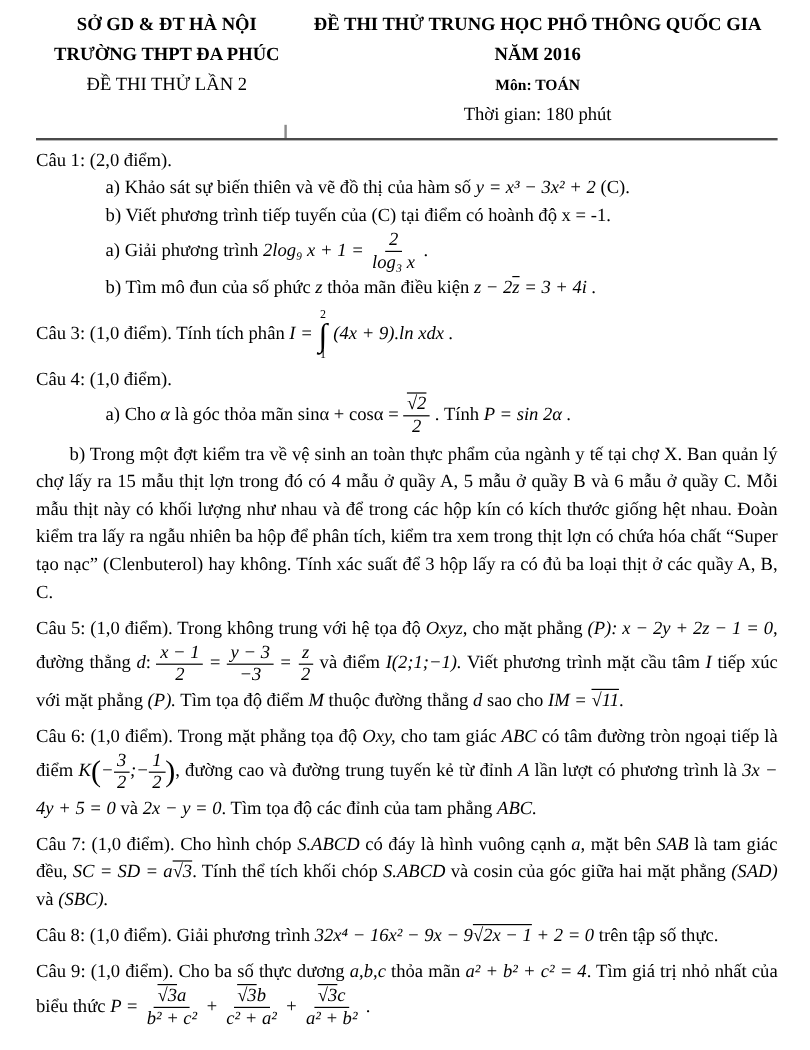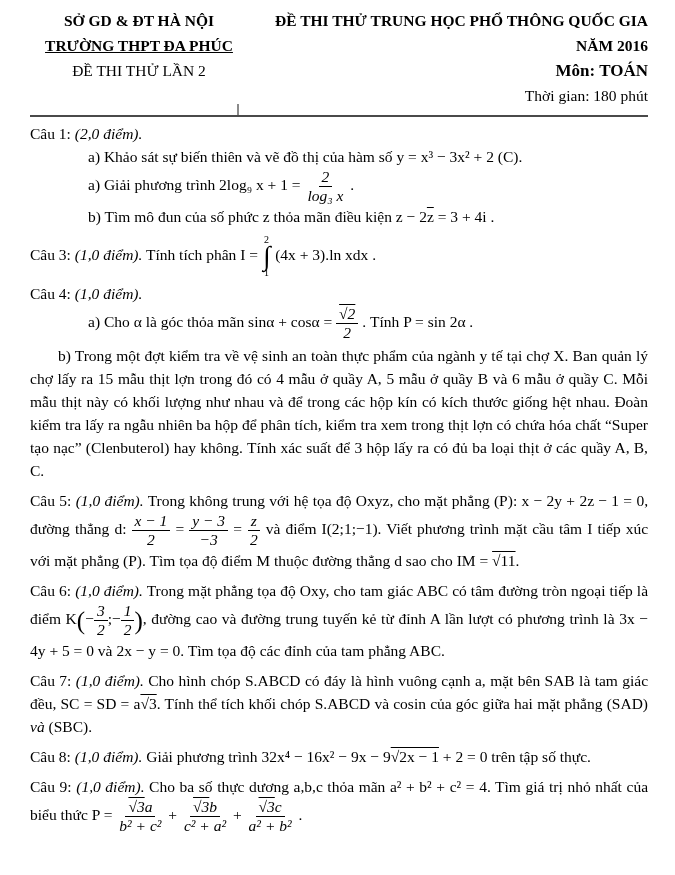--- a/index.html
+++ b/index.html
@@ -4,33 +4,33 @@
 <style>
   *{margin:0;padding:0;box-sizing:border-box}
   html,body{background:#fff}
   body{width:675px;height:875px;color:#000;
        font-family:"Liberation Serif","DejaVu Serif",serif;font-size:15.5px}
   .page{width:675px;height:875px;padding:8px 27px 0 30px;overflow:hidden;background:#fff}
 
   
   .header{display:flex;position:relative;padding-bottom:7px;border-bottom:2px solid #4a4a4a}
   .h-left{width:218px;text-align:center}
-  .h-right{flex:1;text-align:right}
+  .h-right{flex:1;text-align:center}
   .h-left div,.h-right div{line-height:25px}
   .hb{font-weight:bold}
-  .hu{text-decoration:underline}
-  .h-mon{font-size:17px}
+  .hu{}
+  .h-mon{font-size:13px}
   .h-time{}
   .vtick{position:absolute;left:207px;bottom:0;height:11px;border-left:2px solid #8a8a8a}
 
   
   p{line-height:23px;text-align:justify}
   .b{font-weight:normal}
-  .i{font-style:italic}
-  .m{}
+  .i{}
+  .m{font-style:italic}
   .qh{margin-top:5px}
   .item{padding-left:58px;text-align:left}
   .para{text-indent:28px;margin-top:2px}
   .qp{margin-top:7px}
 
   
   .frac{display:inline-flex;flex-direction:column;align-items:center;vertical-align:middle;
         font-style:italic;line-height:18px;text-align:center}
   .fn{border-bottom:1px solid #000;padding:0 3px;display:inline-block}
   .fd{padding:0 3px}
@@ -65,20 +65,24 @@
     <p class="qh">
       <span class="b">Câu 1:</span>
       <span class="i">(2,0 điểm).</span>
     </p>
     <p class="item">
       <span>a)</span>
       <span>Khảo sát sự biến thiên và vẽ đồ thị của hàm số</span>
       <span class="m">y = x³ − 3x² + 2</span>
       <span>(C).</span>
     </p>
+    <p class="item">
+      <span>b)</span>
+      <span>Viết phương trình tiếp tuyến của (C) tại điểm có hoành độ x = -1.</span>
+    </p>
   </div>
 
   <div>
     <p class="item">
       <span>a)</span>
       <span>Giải phương trình</span>
       <span class="m">2log₉ x + 1 =</span>
       <span class="frac">
           <span class="fn">2</span>
           <span class="fd">log₃ x</span>
@@ -98,21 +102,21 @@
   <p class="qp">
     <span class="b">Câu 3:</span>
     <span class="i">(1,0 điểm).</span>
     <span>Tính tích phân</span>
     <span class="m">I =</span>
     <span class="intg">
         <span class="ilim">2</span>
         <span class="isign">∫</span>
         <span class="ilim">1</span>
       </span>
-    <span class="m">(4x + 3).ln xdx .</span>
+    <span class="m">(4x + 9).ln xdx .</span>
   </p>
 
   <div>
     <p class="qh">
       <span class="b">Câu 4:</span>
       <span class="i">(1,0 điểm).</span>
     </p>
     <p class="item">
       <span>a)</span>
       <span>Cho</span>

